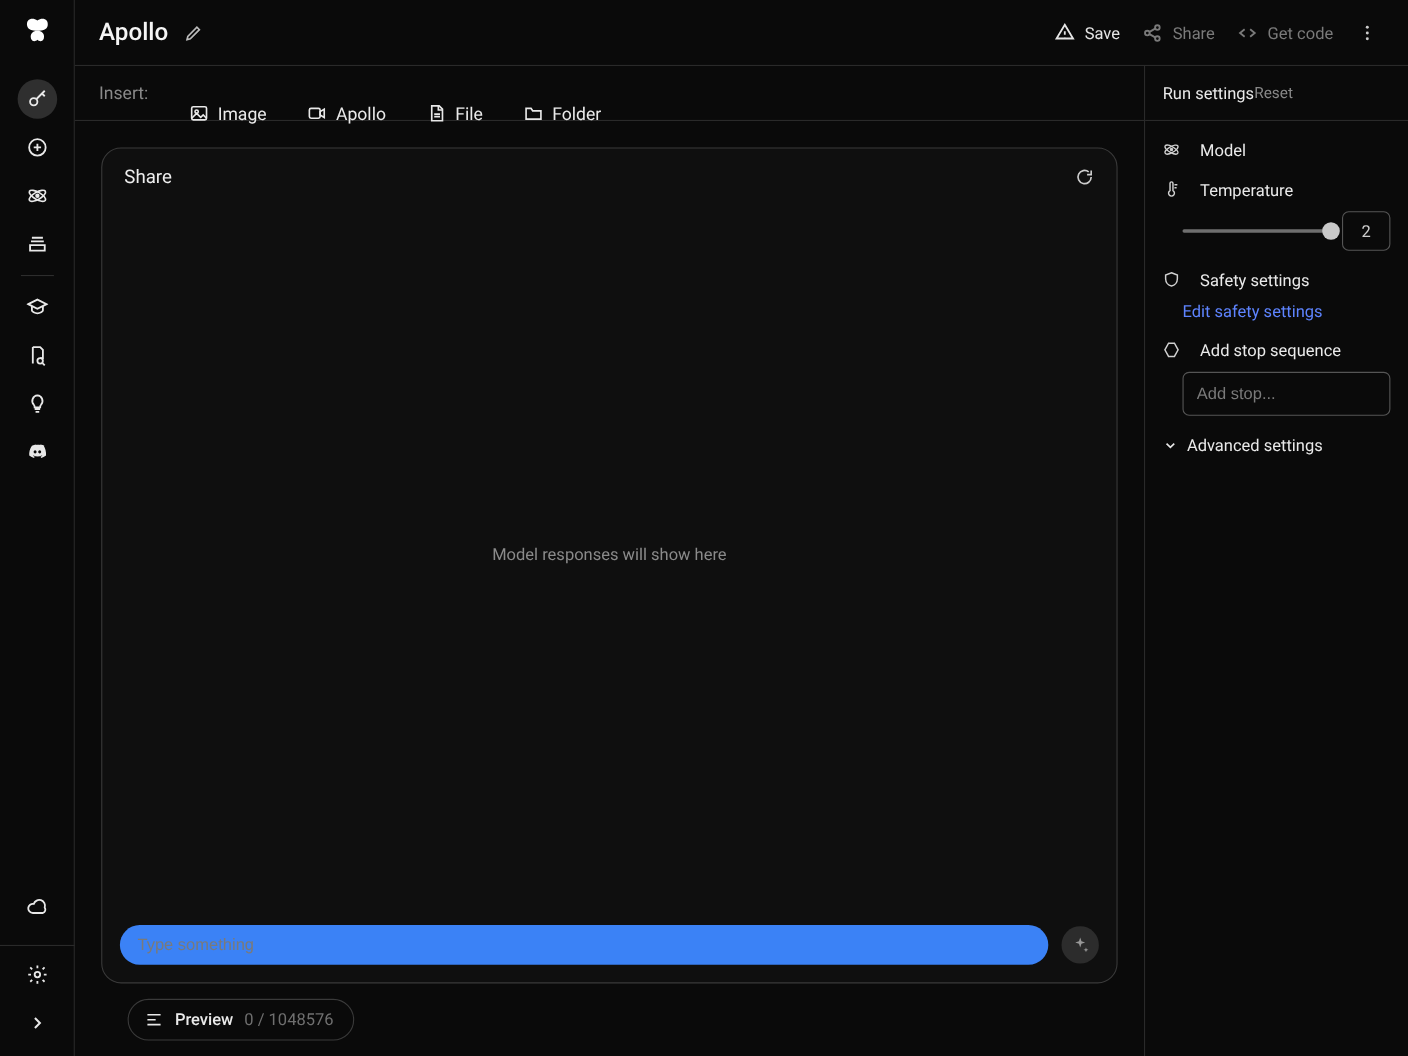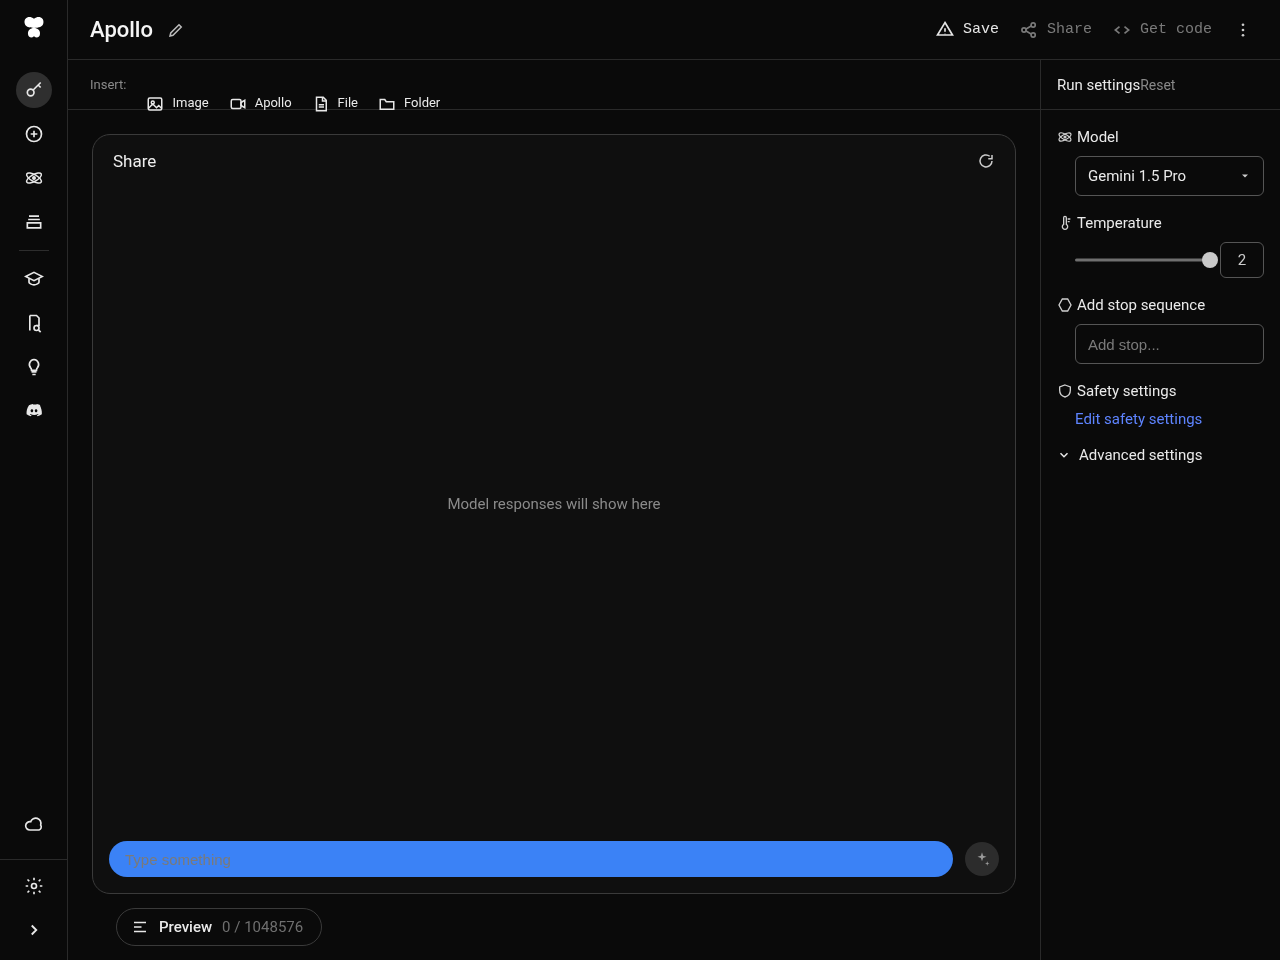--- a/index.html
+++ b/index.html
@@ -66,21 +66,20 @@
     color: #f5f5f5;
     margin-right: 14px;
   }
   .header-spacer { flex: 1; }
   .hdr-btn {
     display: flex; align-items: center; gap: 8px;
     padding: 6px 10px;
     color: #e5e5e5;
     cursor: pointer;
     font-size: 15px;
-    font-family: Liberation Mono, monospace;
   }
   .hdr-btn.muted { color: #7a7a7a; }
   .hdr-icon { color: inherit; }
   .kebab { padding: 6px; margin-left: 6px; cursor: pointer; }
 
   
   .body {
     flex: 1;
     display: flex;
     min-height: 0;
@@ -93,22 +92,22 @@
     min-width: 0;
   }
 
   
   .insert-bar {
     height: 50px;
     border-bottom: 1px solid #2a2a2a;
     display: flex;
     align-items: center;
     padding: 0 22px;
-    gap: 20px;
-    font-size: 13px;
+    gap: 37px;
+    font-size: 16px;
   }
   .insert-label { color: #8a8a8a; }
   .insert-item {
     display: flex; align-items: flex-start; gap: 8px;
     cursor: pointer;
     color: #eaeaea;
     margin-top: 38px;
   }
 
   
@@ -191,21 +190,21 @@
   .settings-head {
     height: 50px;
     border-bottom: 1px solid #2a2a2a;
     display: flex; align-items: center; justify-content: flex-start;
     padding: 0 16px;
   }
   .settings-title { font-size: 15px; color: #eaeaea; }
   .reset-link { font-size: 14px; color: #888; cursor: pointer; }
   .settings-body { padding: 18px 16px; display: flex; flex-direction: column; gap: 18px; }
   .setting-block { display: flex; flex-direction: column; gap: 10px; }
-  .setting-label { display: flex; align-items: center; gap: 4px; font-size: 15px; color: #eaeaea; }
+  .setting-label { display: flex; gap: 18px; font-size: 15px; color: #eaeaea; }
   .setting-label .si { color: #d0d0d0; }
   .model-select {
     margin-left: 18px;
     border: 1px solid #555;
     border-radius: 6px;
     height: 40px;
     display: flex; align-items: center; justify-content: space-between;
     padding: 0 12px;
     cursor: pointer;
     font-size: 15px;
@@ -451,26 +450,20 @@
           <div class="setting-label">
             <span class="si">
               <svg width="16" height="16" viewBox="0 0 24 24" fill="none" stroke="#d0d0d0" stroke-width="1.8">
                 <ellipse cx="12" cy="12" rx="10" ry="4" transform="rotate(30 12 12)"></ellipse>
                 <ellipse cx="12" cy="12" rx="10" ry="4" transform="rotate(-30 12 12)"></ellipse>
                 <circle cx="12" cy="12" r="1.5" fill="#d0d0d0"></circle>
               </svg>
             </span>
             <span>Model</span>
           </div>
-          <div class="model-select">
-            <span>Gemini 1.5 Pro</span>
-            <svg width="12" height="12" viewBox="0 0 24 24" fill="#ccc">
-                <path d="M6 9l6 6 6-6z"></path>
-              </svg>
-          </div>
         </div>
 
         <div class="setting-block">
           <div class="setting-label">
             <span class="si">
               <svg width="16" height="16" viewBox="0 0 24 24" fill="none" stroke="#d0d0d0" stroke-width="2">
                 <path d="M10 4v10a4 4 0 1 0 4 0V4a2 2 0 0 0-4 0z"></path>
                   <path d="M16 6h4M16 10h3"></path>
               </svg>
             </span>
@@ -482,38 +475,38 @@
               <div class="slider-thumb"></div>
             </div>
             <div class="temp-value">2</div>
           </div>
         </div>
 
         <div class="setting-block">
           <div class="setting-label">
             <span class="si">
               <svg width="16" height="16" viewBox="0 0 24 24" fill="none" stroke="#d0d0d0" stroke-width="2">
+                <path d="M12 3l8 3v5c0 5-3.5 9-8 10-4.5-1-8-5-8-10V6z"></path>
+              </svg>
+            </span>
+            <span>Safety settings</span>
+          </div>
+          <div class="link">Edit safety settings</div>
+        </div>
+
+        <div class="setting-block">
+          <div class="setting-label">
+            <span class="si">
+              <svg width="16" height="16" viewBox="0 0 24 24" fill="none" stroke="#d0d0d0" stroke-width="2">
                 <path d="M8 3h8l5 9-5 9H8l-5-9z"></path>
               </svg>
             </span>
             <span>Add stop sequence</span>
           </div>
           <input class="stop-input" placeholder="Add stop..." style="">
-        </div>
-
-        <div class="setting-block">
-          <div class="setting-label">
-            <span class="si">
-              <svg width="16" height="16" viewBox="0 0 24 24" fill="none" stroke="#d0d0d0" stroke-width="2">
-                <path d="M12 3l8 3v5c0 5-3.5 9-8 10-4.5-1-8-5-8-10V6z"></path>
-              </svg>
-            </span>
-            <span>Safety settings</span>
-          </div>
-          <div class="link">Edit safety settings</div>
         </div>
 
         <div class="adv-row">
           <svg width="14" height="14" viewBox="0 0 24 24" fill="none" stroke="#e8e8e8" stroke-width="2.5">
             <path d="M6 9l6 6 6-6"></path>
           </svg>
           <span>Advanced settings</span>
         </div>
       </div>
     </div>

